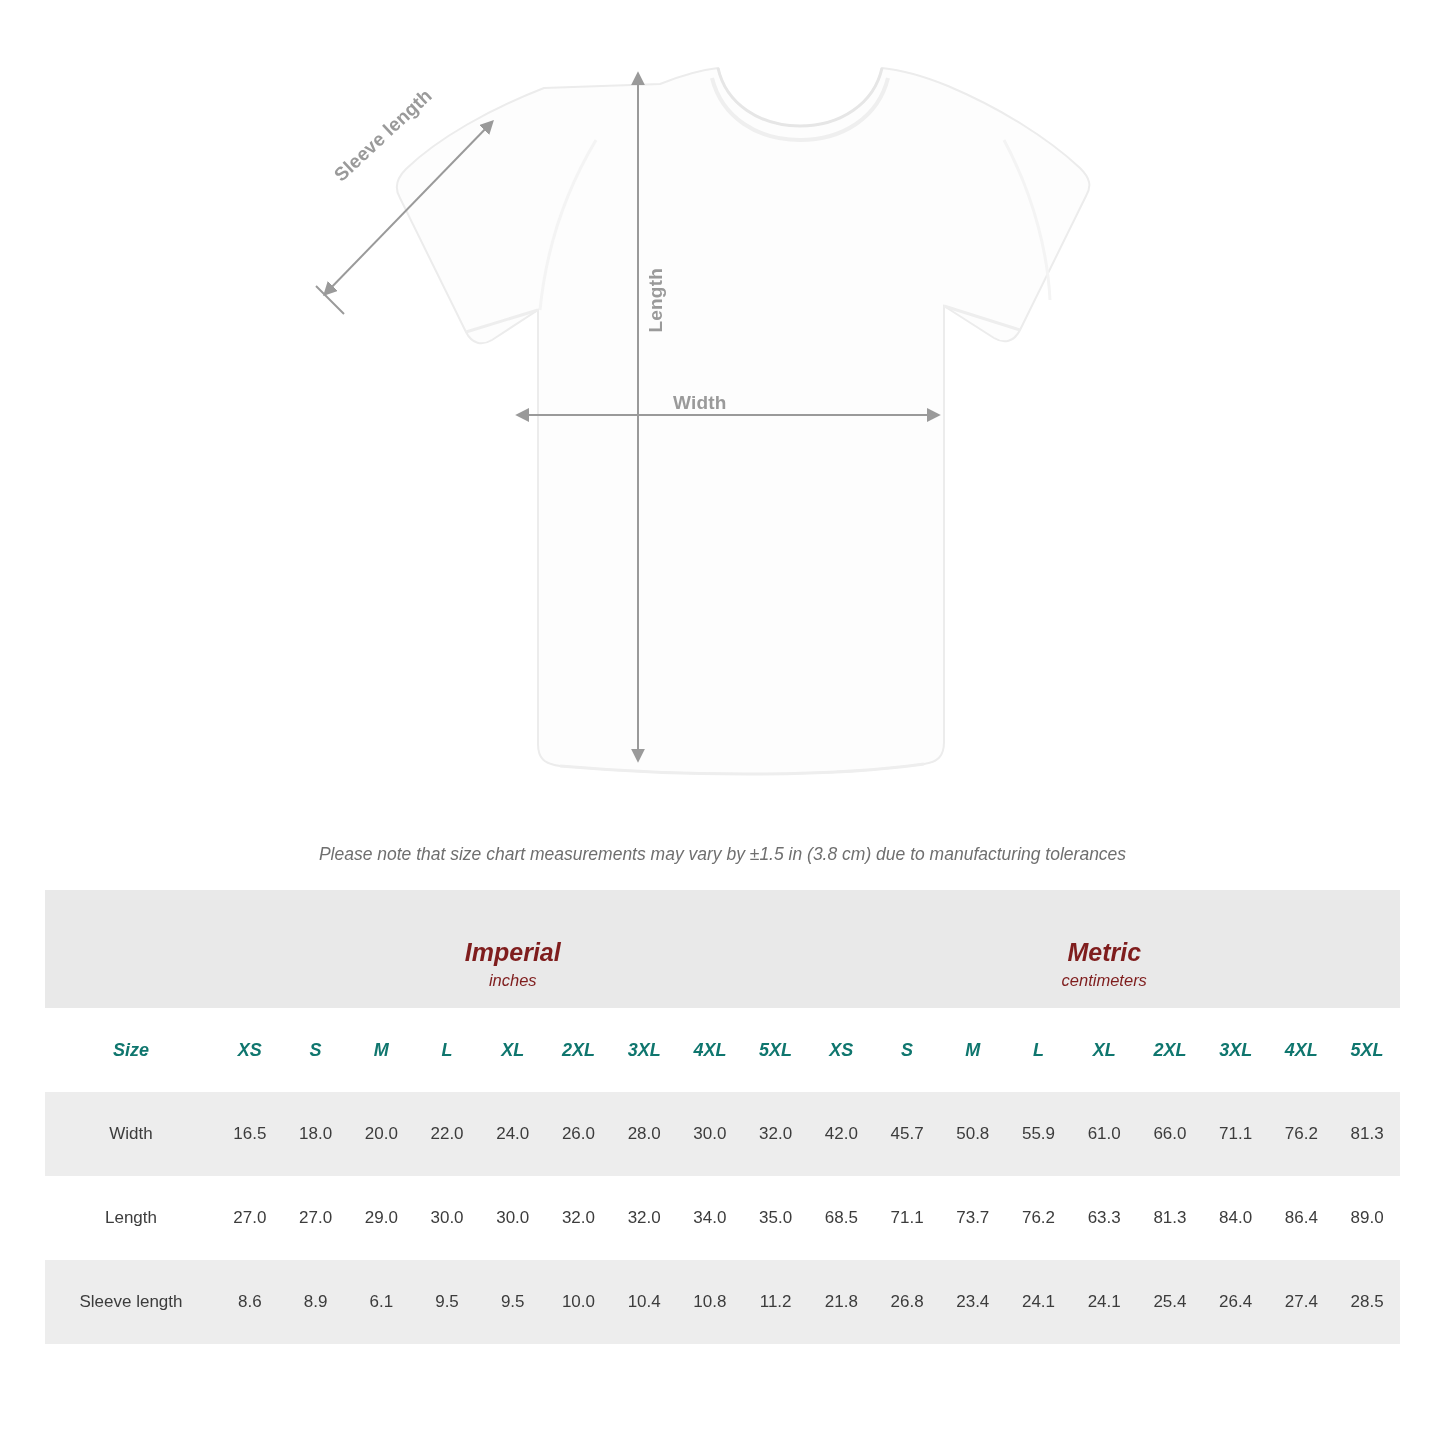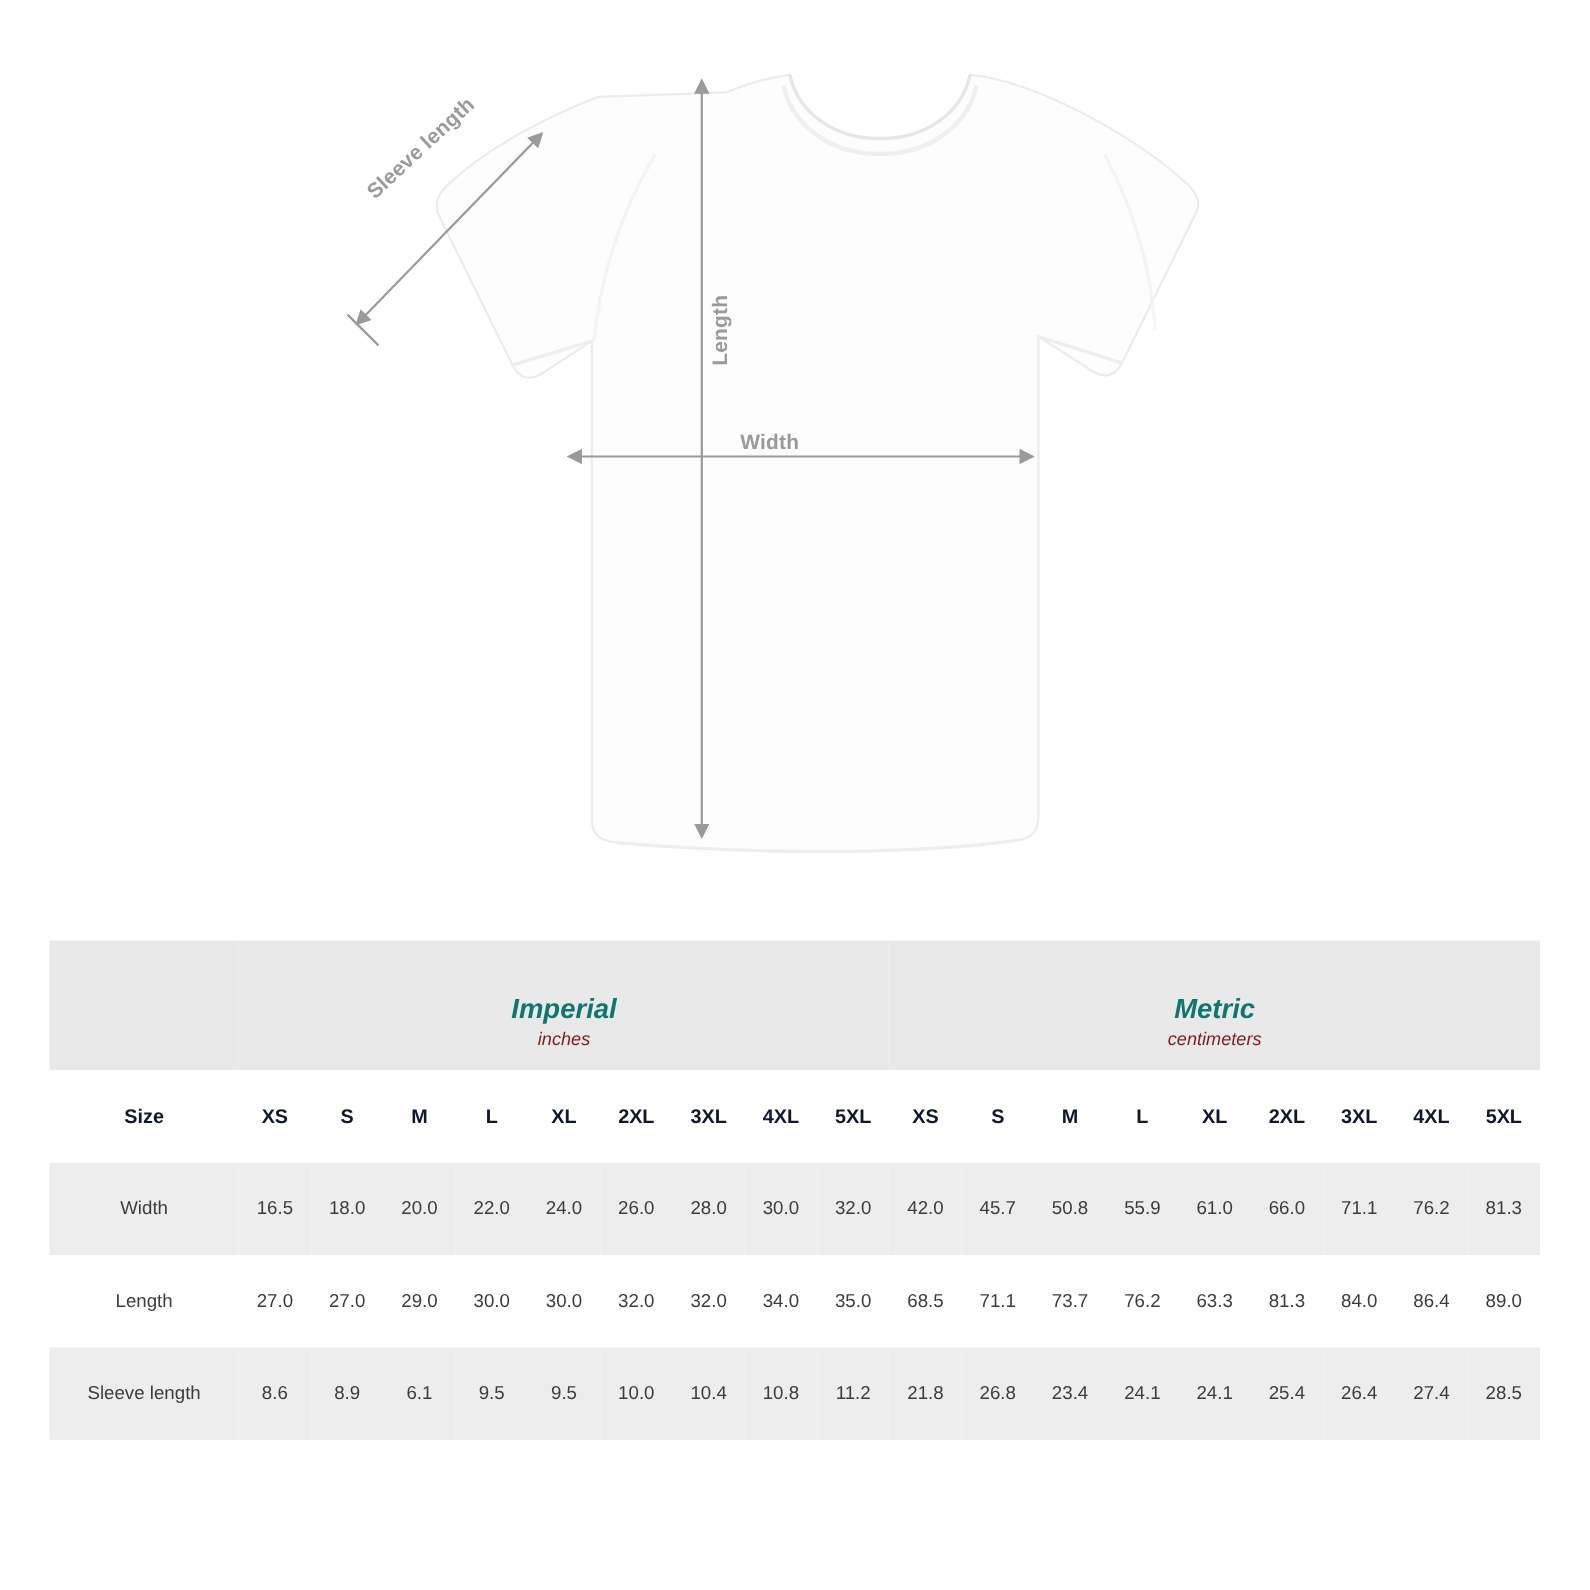--- a/index.html
+++ b/index.html
@@ -92,36 +92,37 @@
   col.label-col { width: 172px; }
 
   tr.unit-row td {
     height: 118px;
     background: #e9e9e9;
   }
   .unit-system {
     font-size: 25px;
     font-weight: bold;
     font-style: italic;
-    color: #0f766e;
+    color: #7f1d1d;
     line-height: 1.25;
     margin-top: 32px;
   }
   .unit-sub {
     font-size: 16.5px;
     font-style: italic;
     color: #7f1d1d;
     line-height: 1.5;
   }
 
   tr.header-row td {
     background: #ffffff;
     font-weight: bold;
     font-size: 18px;
-    color: #0f172a;
+    color: #0f766e;
+    font-style: italic;
   }
   tr.header-row td.rowlabel {
     font-weight: bold;
     font-size: 18px;
   }
 
   tr.data-row td { background: #ffffff; }
   tr.data-row.shaded td { background: #ededed; }
   td.rowlabel {
     font-weight: bold;
@@ -186,20 +187,21 @@
     <line x1="492" y1="122" x2="325" y2="294" stroke="#9a9a9a" stroke-width="2" marker-start="url(#arrowStart)" marker-end="url(#arrowEnd)"></line>
     <line x1="316" y1="286" x2="344" y2="314" stroke="#9a9a9a" stroke-width="2"></line>
   </svg>
 
   <span class="dim-label length">Length</span>
   <span class="dim-label width">Width</span>
   <span class="dim-label sleeve">Sleeve length</span>
 </div>
 
 <div class="title-block">
+  <p class="chart-note">Please note that size chart measurements may vary by ±1.5 in (3.8 cm) due to manufacturing tolerances</p>
 </div>
 
 <div class="table-wrap">
   <table class="size-table">
     <colgroup>
       <col class="label-col">
       <col>
         <col>
         <col>
         <col>

